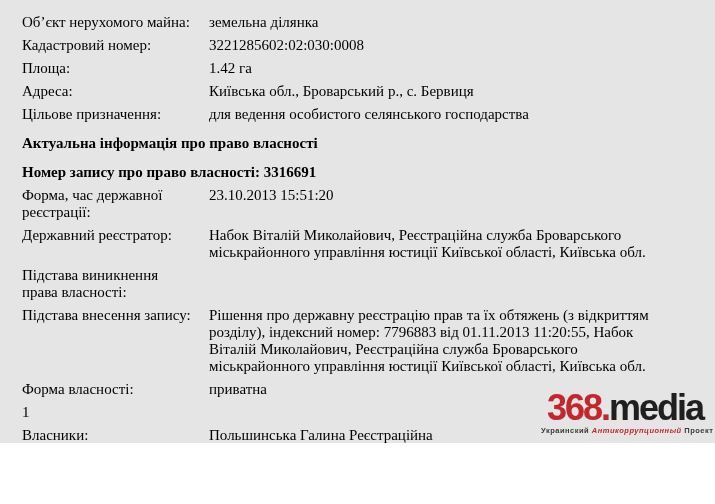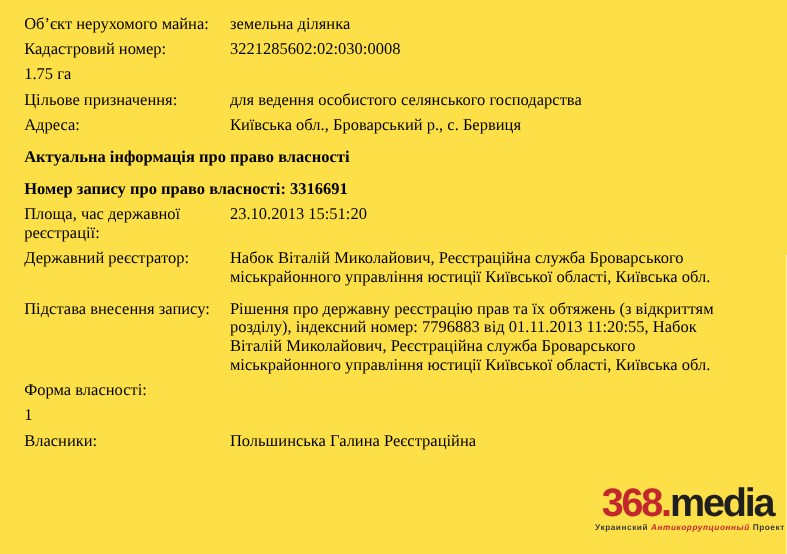--- a/index.html
+++ b/index.html
@@ -1,21 +1,21 @@
 <!DOCTYPE html>
 <html><head>
 <meta charset="utf-8">
 <style>
   * { margin: 0; padding: 0; box-sizing: border-box; }
   html, body { background: #ffffff; }
   .page {
     position: relative;
     width: 715px;
-    height: 504px;
-    background: #fde047;
+    height: 443px;
+    background: #e5e5e5;
     overflow: hidden;
     font-family: "Liberation Serif", serif;
     font-size: 15px;
     line-height: 17px;
     color: #000000;
   }
   .content {
     padding: 14px 30px 0 22px;
   }
   .field-row {
@@ -37,21 +37,21 @@
     margin-top: 12px;
     margin-bottom: 12px;
   }
   .record-number {
     font-weight: bold;
     margin-bottom: 6px;
   }
   .watermark {
     position: absolute;
     right: 6px;
-    bottom: 20px;
+    bottom: 8px;
     width: 168px;
     text-align: center;
     font-family: "Liberation Sans", sans-serif;
     user-select: none;
   }
   .watermark .logo-main {
     font-weight: 900;
     font-size: 36px;
     line-height: 34px;
     letter-spacing: -2px;
@@ -79,51 +79,54 @@
 
     <div class="field-row">
       <div class="label">Об’єкт нерухомого майна:</div>
       <div class="value">земельна ділянка</div>
     </div>
     <div class="field-row">
       <div class="label">Кадастровий номер:</div>
       <div class="value">3221285602:02:030:0008</div>
     </div>
     <div class="field-row">
-      <div class="value">1.75 га</div>
+      <div class="label">Площа:</div>
+      <div class="value">1.42 га</div>
+    </div>
+    <div class="field-row">
+      <div class="label">Адреса:</div>
+      <div class="value">Київська обл., Броварський р., с. Бервиця</div>
     </div>
     <div class="field-row">
       <div class="label">Цільове призначення:</div>
       <div class="value">для ведення особистого селянського господарства</div>
-    </div>
-    <div class="field-row">
-      <div class="label">Адреса:</div>
-      <div class="value">Київська обл., Броварський р., с. Бервиця</div>
     </div>
 
     <div class="section-heading">Актуальна інформація про право власності</div>
 
     <div class="record-number">Номер запису про право власності: 3316691</div>
 
     <div class="field-row">
-      <div class="label">Площа, час державної реєстрації:</div>
+      <div class="label">Форма, час державної реєстрації:</div>
       <div class="value">23.10.2013 15:51:20</div>
     </div>
     <div class="field-row">
       <div class="label">Державний реєстратор:</div>
       <div class="value">Набок Віталій Миколайович, Реєстраційна служба Броварського міськрайонного управління юстиції Київської області, Київська обл.</div>
     </div>
     <div class="field-row">
+      <div class="label">Підстава виникнення права власності:</div>
     </div>
     <div class="field-row">
       <div class="label">Підстава внесення запису:</div>
       <div class="value">Рішення про державну реєстрацію прав та їх обтяжень (з відкриттям розділу), індексний номер: 7796883 від 01.11.2013 11:20:55, Набок Віталій Миколайович, Реєстраційна служба Броварського міськрайонного управління юстиції Київської області, Київська обл.</div>
     </div>
     <div class="field-row">
       <div class="label">Форма власності:</div>
+      <div class="value">приватна</div>
     </div>
     <div class="field-row">
       <div class="value">1</div>
     </div>
     <div class="field-row">
       <div class="label">Власники:</div>
       <div class="value">Польшинська Галина Реєстраційна</div>
     </div>
 
   </div>

